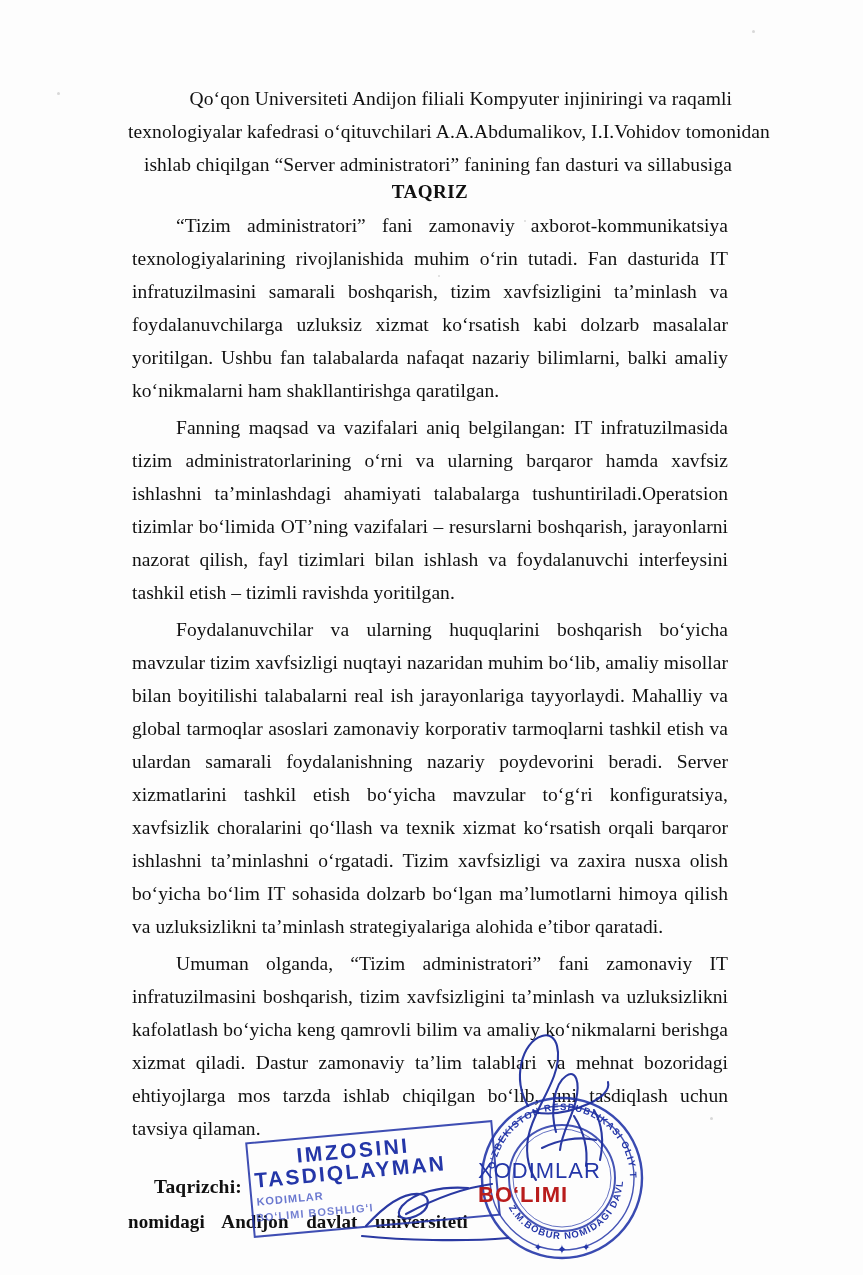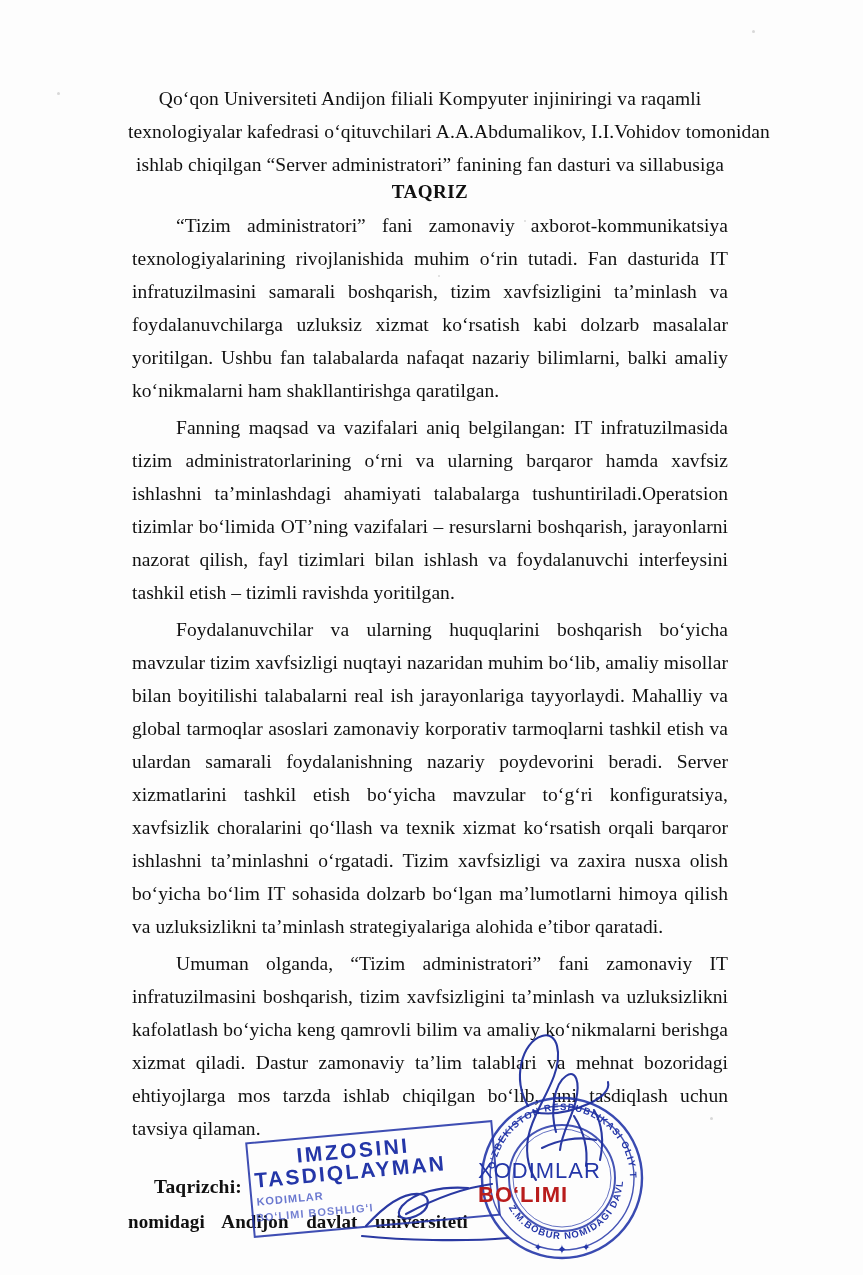--- a/index.html
+++ b/index.html
@@ -31,20 +31,21 @@
 
   .heading-block {
     text-align: center;
     font-size: 19.5px;
     line-height: 33px;
     letter-spacing: 0.1px;
   }
   .heading-block .hl {
     display: block;
     white-space: nowrap;
+    text-align: right;
   }
 
   .doc-title {
     text-align: center;
     font-weight: bold;
     font-size: 19px;
     letter-spacing: 0.5px;
     margin-top: 0;
     margin-bottom: 6px;
   }

